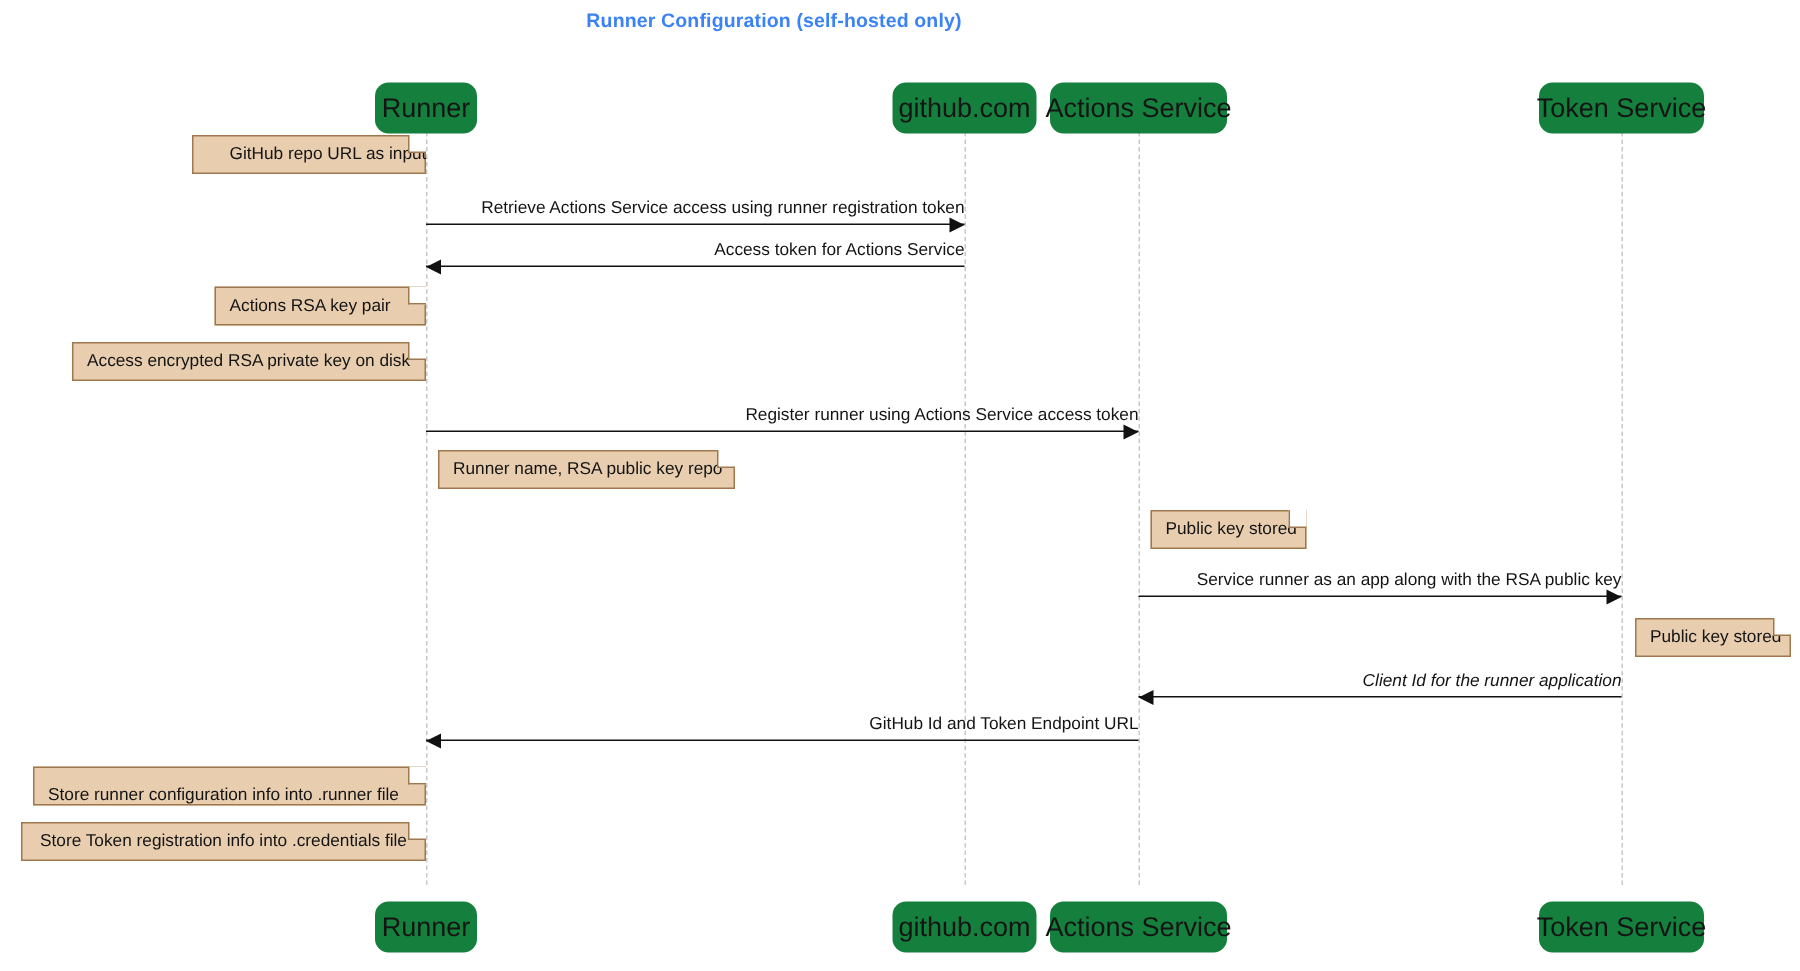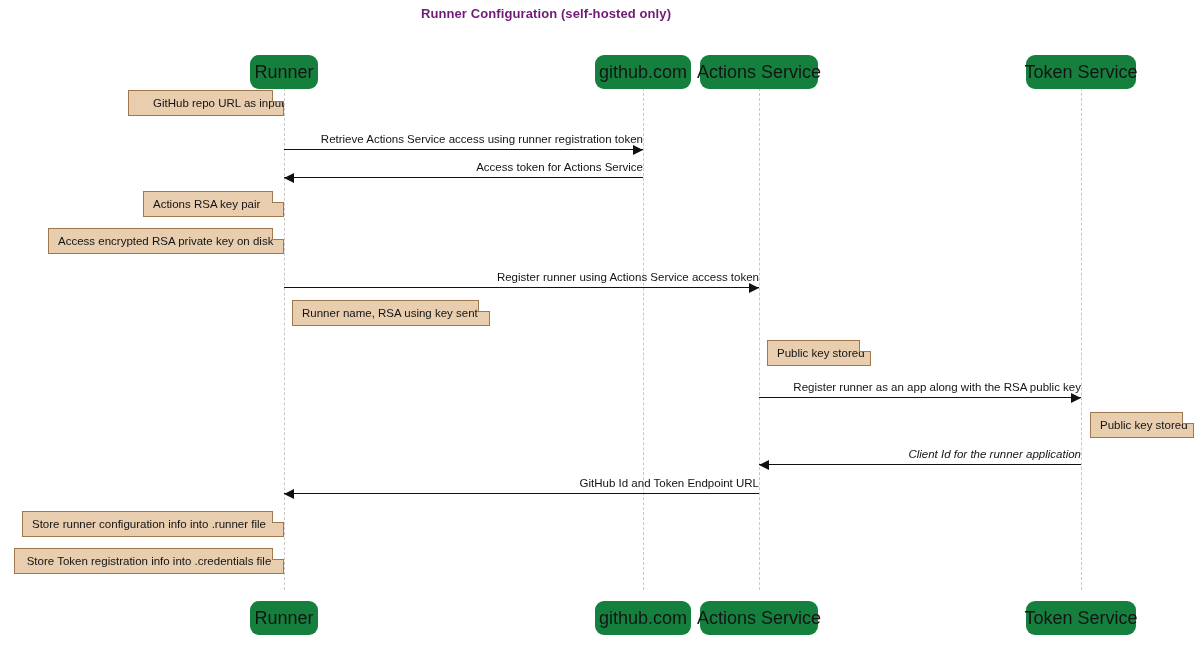--- a/index.html
+++ b/index.html
@@ -19,23 +19,22 @@
     overflow: hidden;
   }
   #diagram-title {
     position: absolute;
     top: 6px;
     left: 0;
     width: 1032px;
     text-align: center;
     font-size: 13px;
     font-weight: bold;
-    color: #701a75;
+    color: #3b82f6;
     letter-spacing: 0.1px;
-    margin-left: 30px;
   }
   .lifeline {
     position: absolute;
     width: 0;
     border-left: 1px dashed #c8c8c8;
   }
   .participant {
     position: absolute;
     height: 34px;
     background: #15803d;
@@ -122,21 +121,21 @@
       <div class="arrowhead right" style="top: 144.5px; left: 633px;"></div>
       <div class="msg-label" style="left: 284px; width: 359px; top: 133px;">Retrieve Actions Service access using runner registration token</div>
       <div class="msg-line" style="left: 284px; width: 359px; top: 177px;"></div>
       <div class="arrowhead left" style="top: 172.5px; left: 284px;"></div>
       <div class="msg-label" style="left: 284px; width: 359px; top: 161px;">Access token for Actions Service</div>
       <div class="msg-line" style="left: 284px; width: 475px; top: 287px;"></div>
       <div class="arrowhead right" style="top: 282.5px; left: 749px;"></div>
       <div class="msg-label" style="left: 284px; width: 475px; top: 271px;">Register runner using Actions Service access token</div>
       <div class="msg-line" style="left: 759px; width: 322px; top: 397px;"></div>
       <div class="arrowhead right" style="top: 392.5px; left: 1071px;"></div>
-      <div class="msg-label" style="left: 759px; width: 322px; top: 381px;">Register runner as an app along with the RSA public key</div>
+      <div class="msg-label" style="left: 759px; width: 322px; top: 381px;">Service runner as an app along with the RSA public key</div>
       <div class="msg-line" style="left: 759px; width: 322px; top: 464px;"></div>
       <div class="arrowhead left" style="top: 459.5px; left: 759px;"></div>
       <div class="msg-label" style="left: 759px; width: 322px; top: 448px; font-style: italic;">Client Id for the runner application</div>
       <div class="msg-line" style="left: 284px; width: 475px; top: 493px;"></div>
       <div class="arrowhead left" style="top: 488.5px; left: 284px;"></div>
       <div class="msg-label" style="left: 284px; width: 475px; top: 477px;">GitHub Id and Token Endpoint URL</div>
     </div>
   <div id="notes-layer">
       <div class="note" style="left: 128px; top: 90px; width: 156px; padding-left: 24px;">
         <span>GitHub repo URL as input</span>
@@ -144,32 +143,32 @@
       </div>
       <div class="note" style="left: 143px; top: 191px; width: 141px;">
         <span>Actions RSA key pair</span>
         <div class="note-fold"></div>
       </div>
       <div class="note" style="left: 48px; top: 228px; width: 236px;">
         <span>Access encrypted RSA private key on disk</span>
         <div class="note-fold"></div>
       </div>
       <div class="note" style="left: 292px; top: 300px; width: 198px;">
-        <span>Runner name, RSA using key sent</span>
+        <span>Runner name, RSA public key repo</span>
         <div class="note-fold"></div>
       </div>
       <div class="note" style="left: 767px; top: 340px; width: 104px;">
         <span>Public key stored</span>
         <div class="note-fold"></div>
       </div>
       <div class="note" style="left: 1090px; top: 412px; width: 104px;">
         <span>Public key stored</span>
         <div class="note-fold"></div>
       </div>
-      <div class="note" style="left: 22px; top: 511px; width: 262px;">
+      <div class="note" style="left: 22px; top: 511px; width: 262px; align-items: flex-end;">
         <span>Store runner configuration info into .runner file</span>
         <div class="note-fold"></div>
       </div>
       <div class="note" style="left: 14px; top: 548px; width: 270px; justify-content: center;">
         <span>Store Token registration info into .credentials file</span>
         <div class="note-fold"></div>
       </div>
     </div>
   <div id="participants-bottom">
       <div class="participant" style="left: 250px; width: 68px; top: 590px;">Runner</div>

